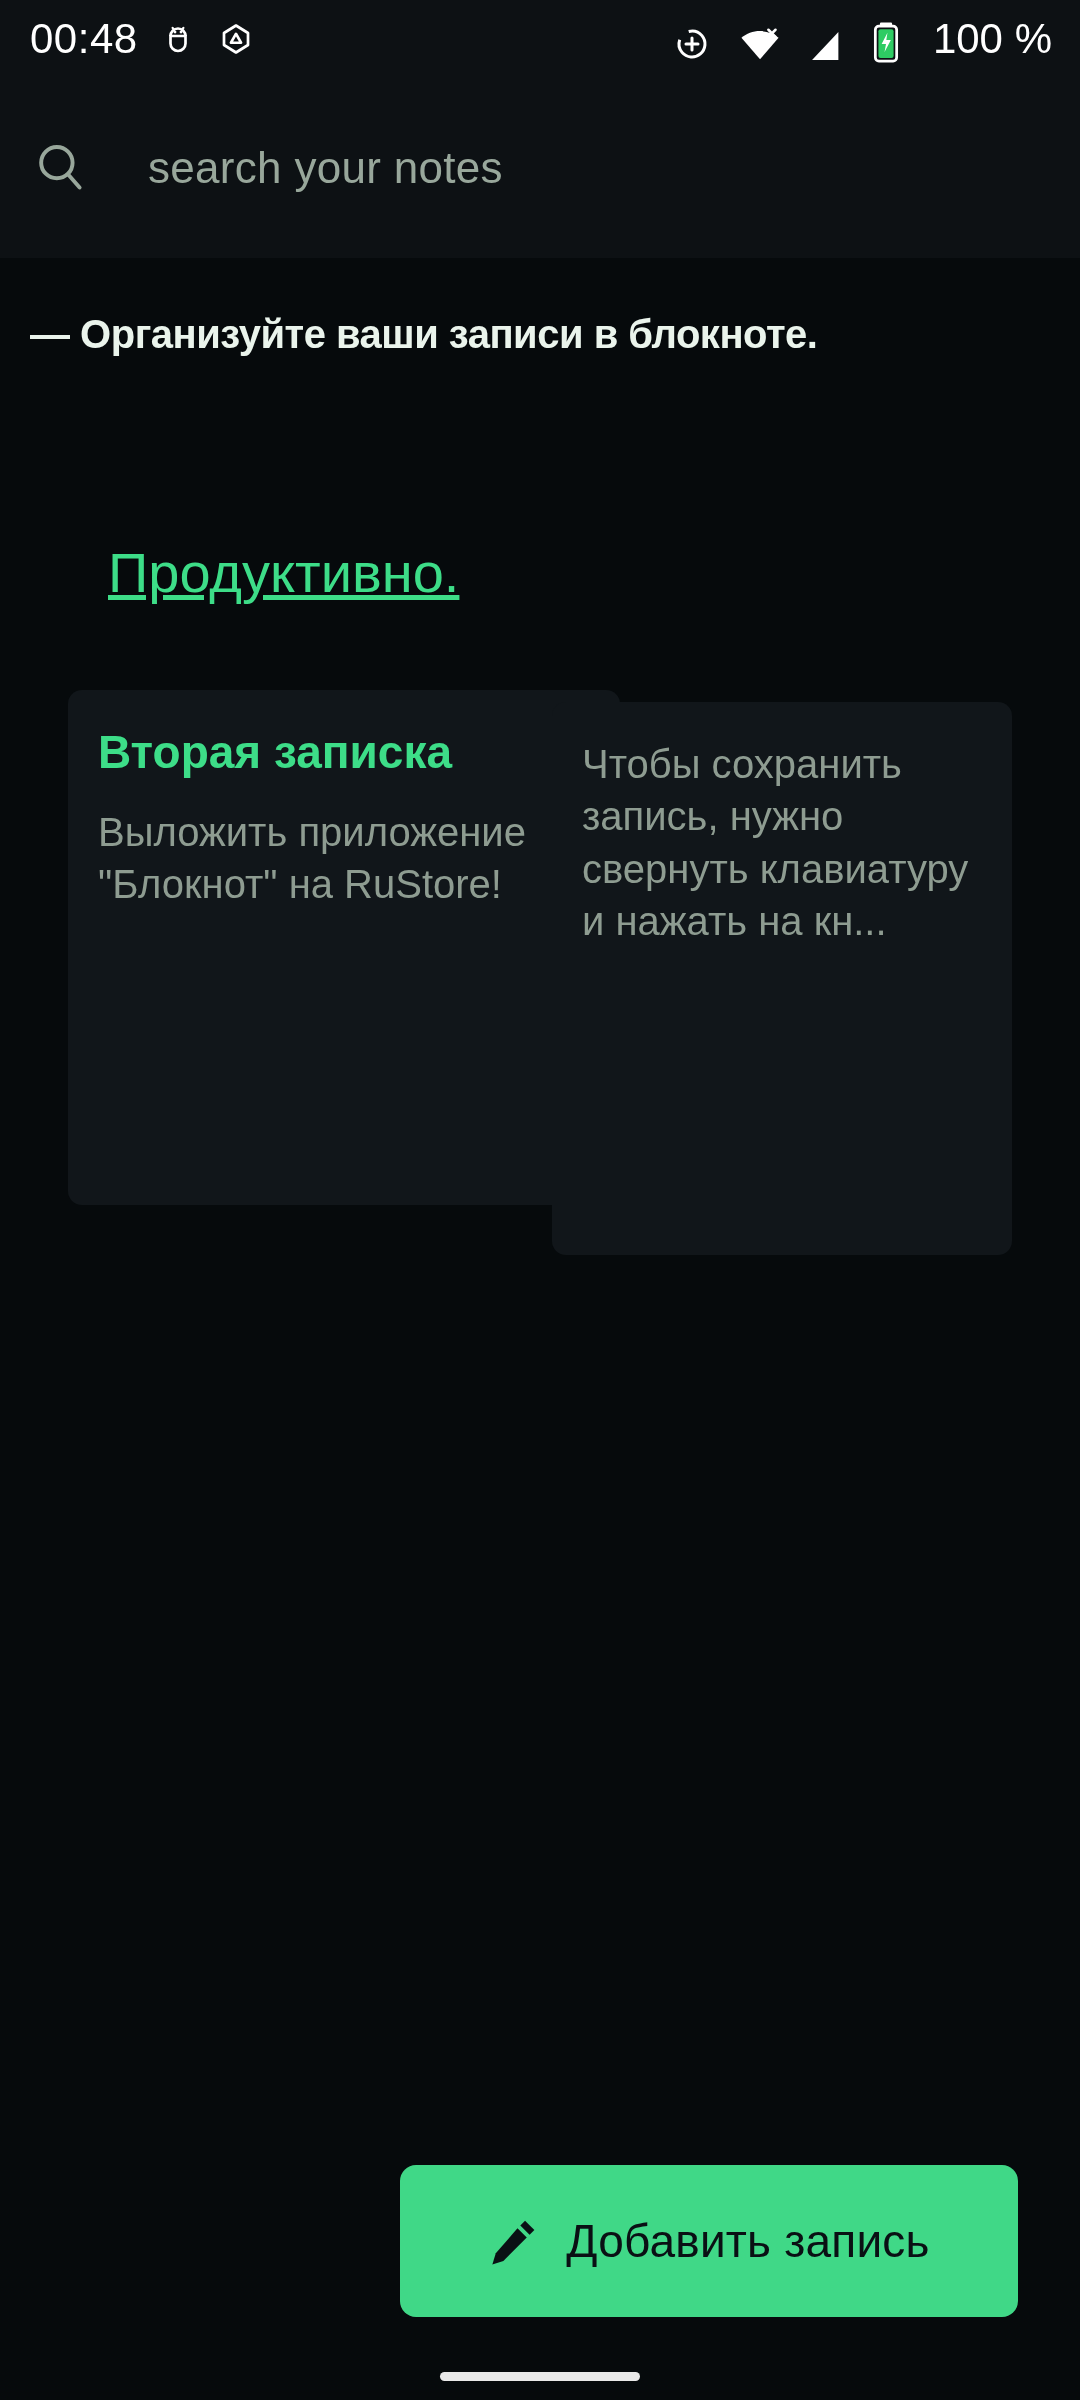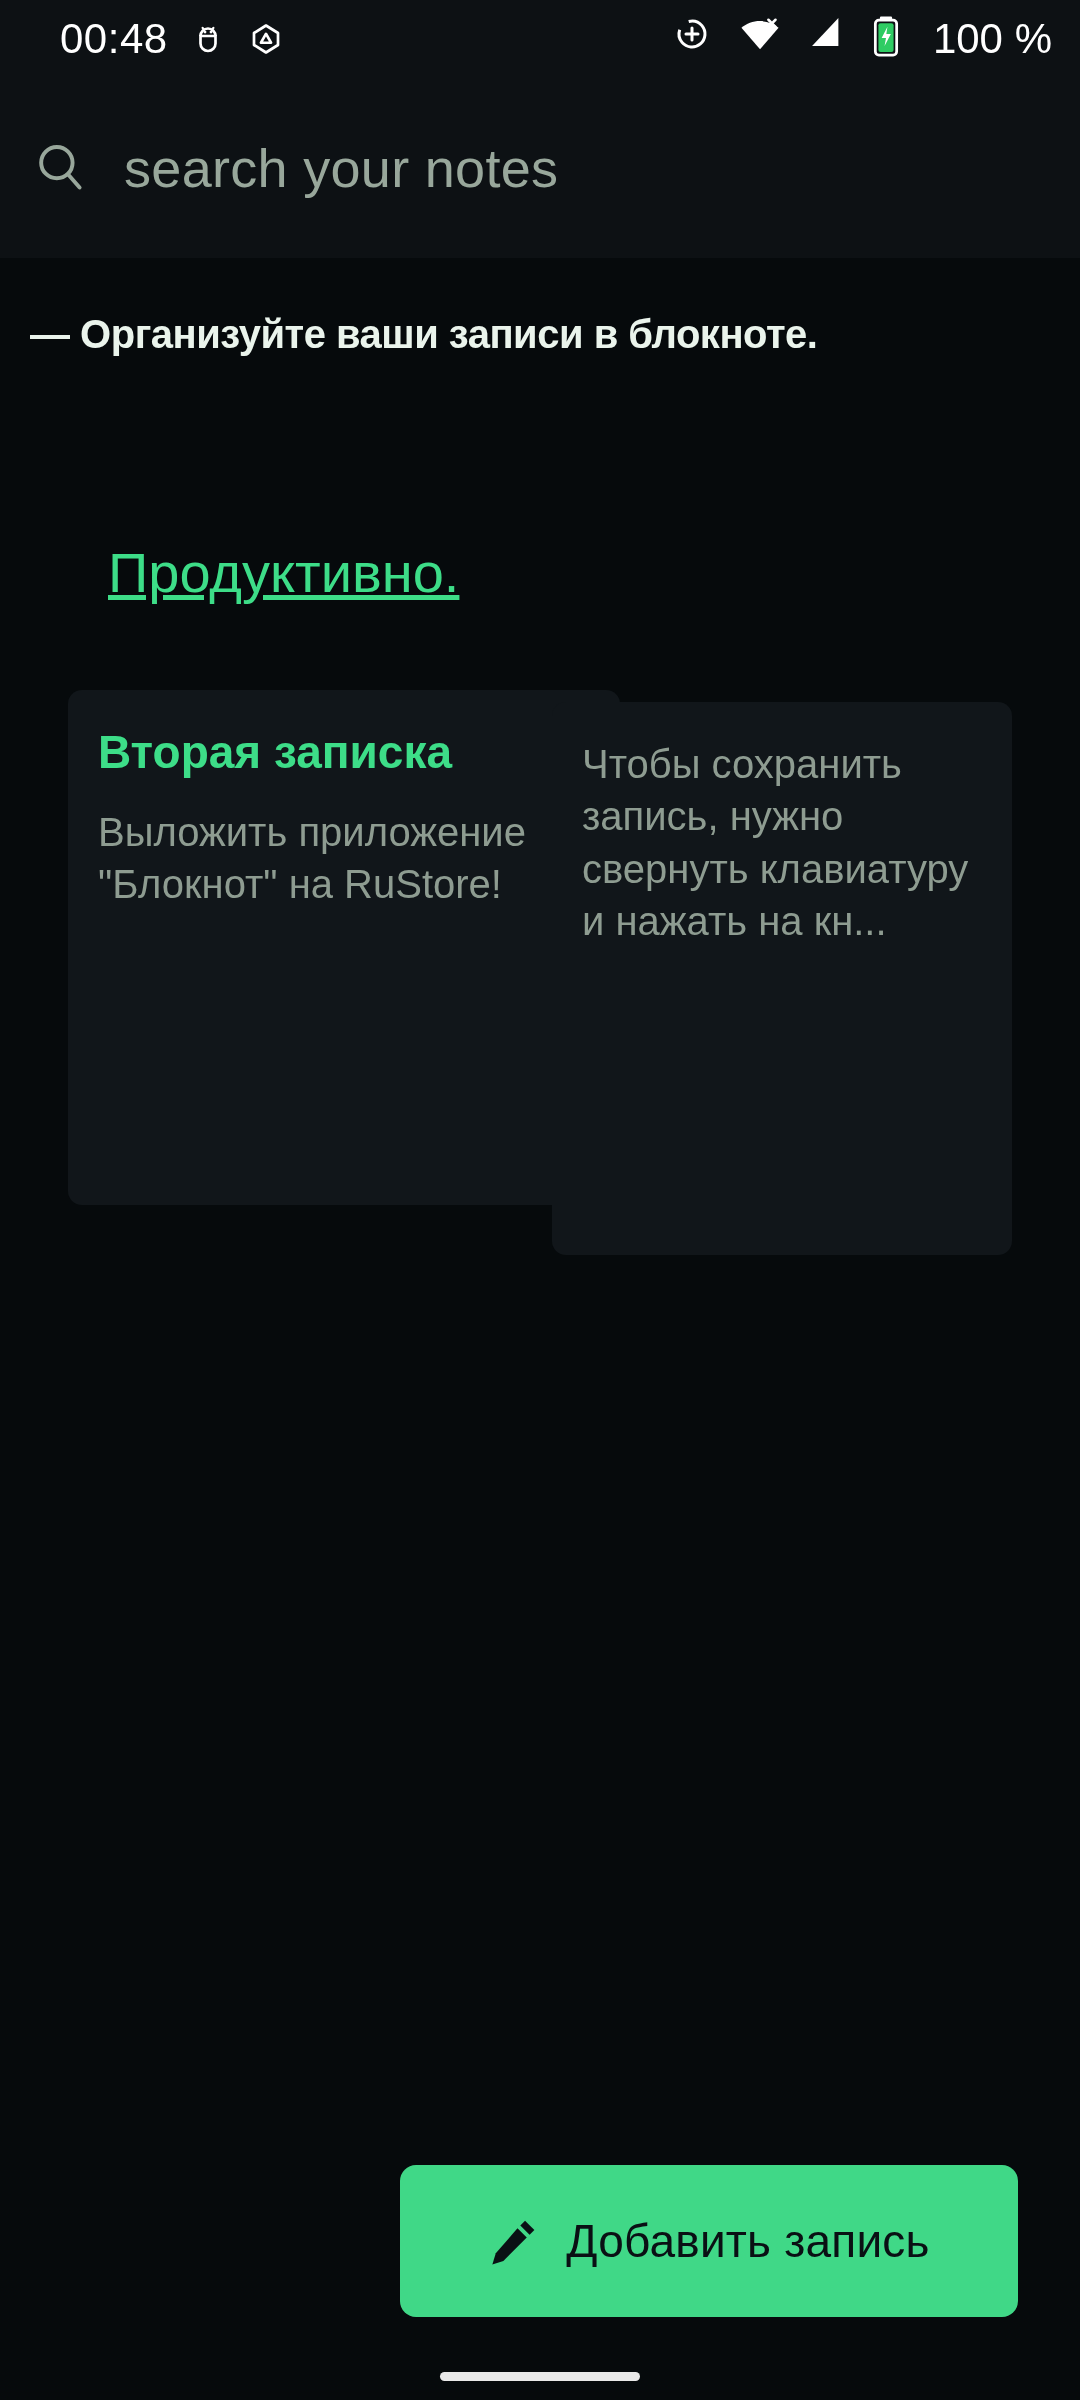--- a/index.html
+++ b/index.html
@@ -11,36 +11,37 @@
   }
   #screen { position:relative; width:1080px; height:2400px; background:#060a0c; }
 
   
   #status-bar {
     position:absolute; top:0; left:0; width:1080px; height:78px;
     background:#0d1114;
     display:flex; align-items:center; justify-content:space-between;
     padding:0 28px 0 30px;
   }
-  .sb-left { display:flex; align-items:center; gap:22px;margin-left:30px; }
-  .sb-right { display:flex; align-items:flex-start; gap:28px; }
+  .sb-left { display:flex; align-items:center; gap:22px; }
+  .sb-right { display:flex; align-items:flex-end; gap:28px; }
   #clock { color:#ffffff; font-size:42px; letter-spacing:0.5px; font-family:"Liberation Sans", sans-serif; }
   #battery-percent { color:#ffffff; font-size:42px; margin-left:4px; }
   .sb-icon { display:flex; align-items:center; justify-content:center; }
 
   
   #search-bar {
     position:absolute; top:78px; left:0; width:1080px; height:180px;
     background:#0d1114;
     display:flex; align-items:center; padding-left:30px;
   }
   #search-icon { width:62px; height:62px; flex:0 0 auto; margin-right:32px; }
   #search-input-text {
-    color:#98a79b; font-size:54px; letter-spacing:0.3px;
+    color:#98a79b; font-size:44px; letter-spacing:0.3px;
     font-family:"Liberation Sans", sans-serif;
+    margin-left:24px;
   }
 
   
   #headline {
     position:absolute; top:312px; left:30px; width:900px;
     color:#eaf4ec; font-size:40px; font-weight:bold; line-height:1.13;
     letter-spacing:-0.5px;
   }
   #subhead {
     position:absolute; top:542px; left:108px;

